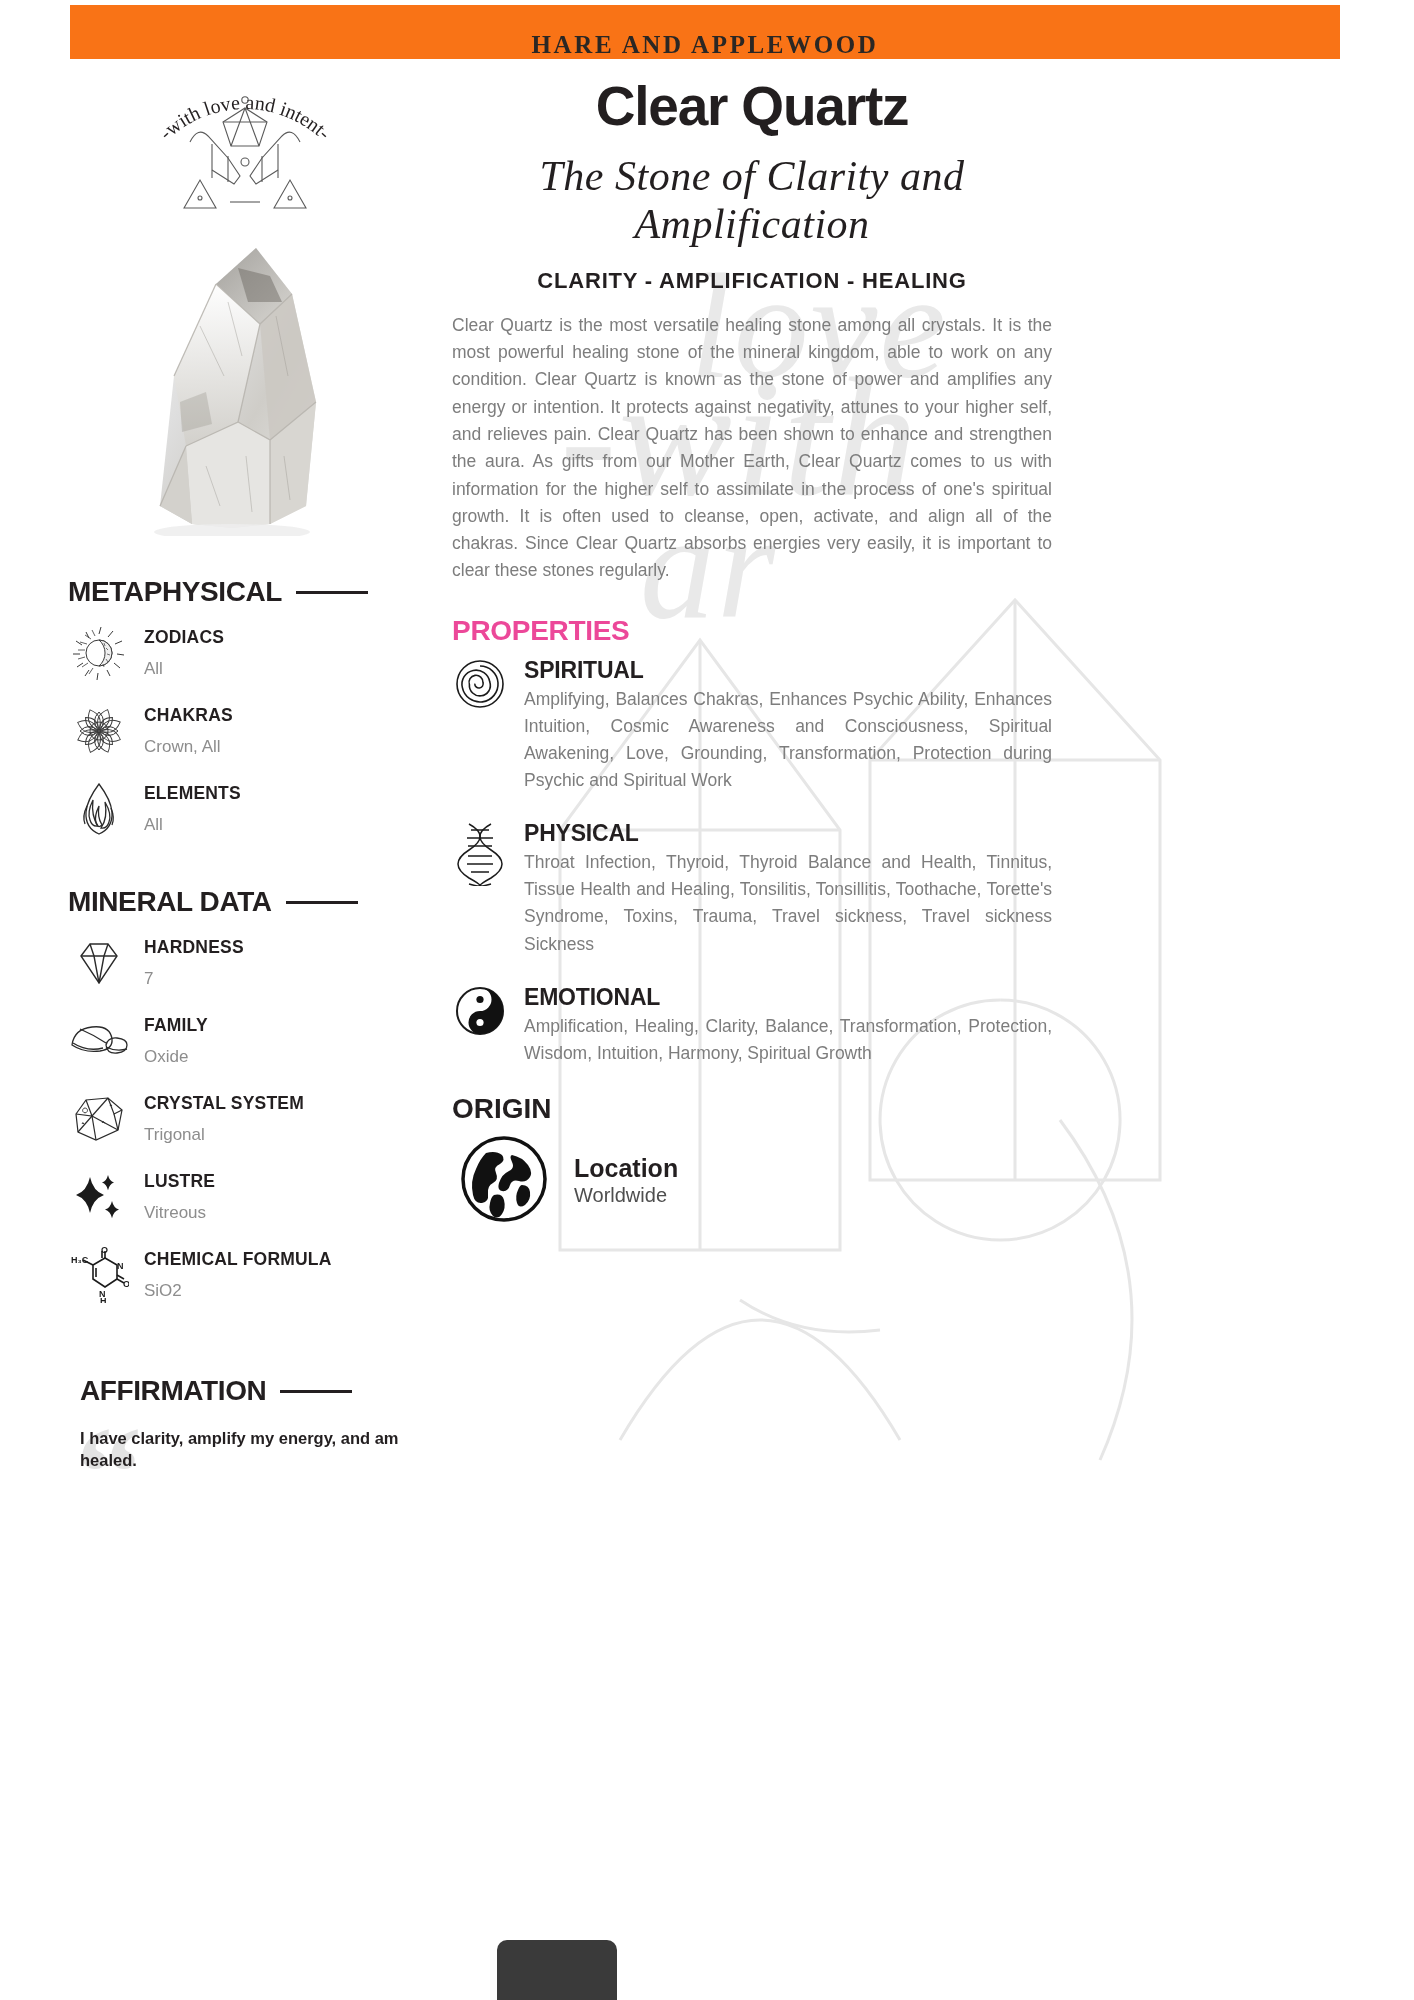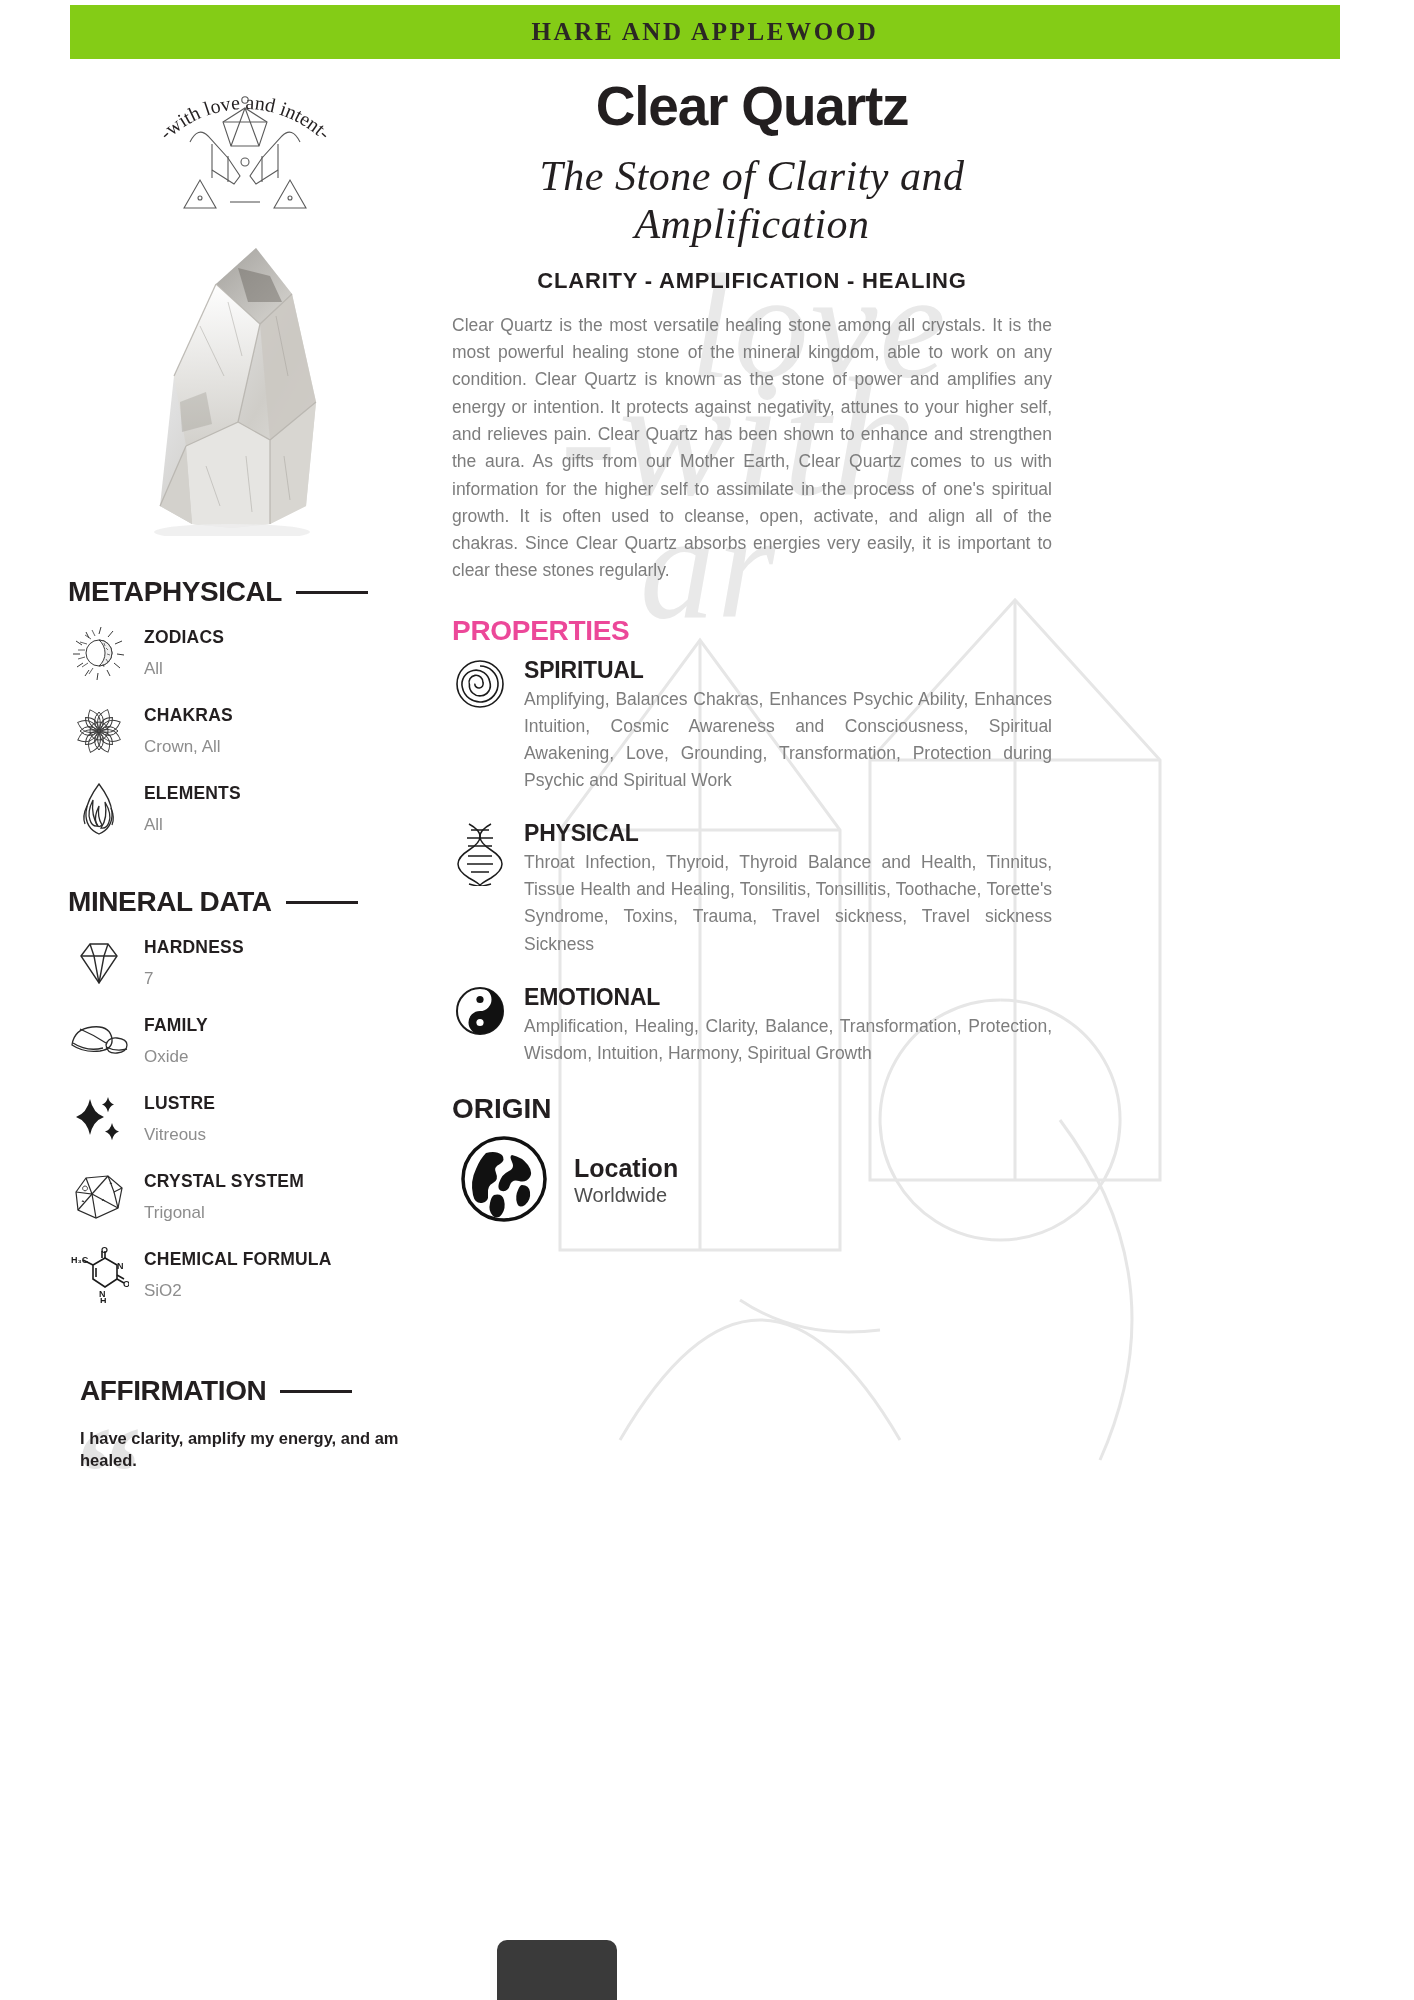--- a/index.html
+++ b/index.html
@@ -25,22 +25,22 @@
     white-space:nowrap;
     letter-spacing:2px;
   }
   .wm-a{left:690px;top:240px;font-size:150px;}
   .wm-b{left:560px;top:340px;font-size:170px;}
   .wm-c{left:640px;top:480px;font-size:150px;}
 
   
   .headerband{
     position:absolute;left:70px;top:5px;width:1270px;height:54px;
-    background:#84cc16;
-    display:flex;align-items:center;justify-content:center;
+    background:#f97316;
+    display:flex;align-items:flex-end;justify-content:center;
     z-index:3;
   }
   .headerband .brand{
     font-family:"Liberation Serif", serif;
     font-weight:700;
     font-size:25px;
     letter-spacing:2.6px;
     color:#2b2724;
   }
 
@@ -405,34 +405,20 @@
           </svg>
         </div>
         <div class="txt">
           <div class="lbl">FAMILY</div>
           <div class="val">Oxide</div>
         </div>
       </div>
 
       <div class="prow">
         <div class="ico">
-          <svg width="58" height="52" viewBox="0 0 58 52" fill="#1b1b1b">
-            <path d="M20 6 q3 14 14 18 q-11 4 -14 18 q-3 -14 -14 -18 q11 -4 14 -18Z"></path>
-            <path d="M38 4 q1.4 6 6 7.6 q-4.6 1.6 -6 7.6 q-1.4 -6 -6 -7.6 q4.6 -1.6 6 -7.6Z"></path>
-            <path d="M42 30 q1.6 7 7 8.6 q-5.4 1.8 -7 8.6 q-1.6 -6.8 -7 -8.6 q5.4 -1.6 7 -8.6Z"></path>
-          </svg>
-        </div>
-        <div class="txt">
-          <div class="lbl">LUSTRE</div>
-          <div class="val">Vitreous</div>
-        </div>
-      </div>
-
-      <div class="prow">
-        <div class="ico">
           <svg width="58" height="50" viewBox="0 0 58 50" fill="none" stroke="#2b2b2b" stroke-width="1.2">
             <path d="M6 20 L16 6 L38 4 L52 16 L48 36 L26 46 L8 38 Z"></path>
             <path d="M16 6 L22 22 L6 20"></path>
             <path d="M22 22 L38 4"></path>
             <path d="M22 22 L48 36"></path>
             <path d="M22 22 L26 46"></path>
             <path d="M38 4 L44 20 L52 16"></path>
             <path d="M44 20 L48 36"></path>
             <path d="M8 38 L22 22"></path>
             <g stroke-width="0.9">
@@ -444,20 +430,34 @@
           </svg>
         </div>
         <div class="txt">
           <div class="lbl">CRYSTAL SYSTEM</div>
           <div class="val">Trigonal</div>
         </div>
       </div>
 
       <div class="prow">
         <div class="ico">
+          <svg width="58" height="52" viewBox="0 0 58 52" fill="#1b1b1b">
+            <path d="M20 6 q3 14 14 18 q-11 4 -14 18 q-3 -14 -14 -18 q11 -4 14 -18Z"></path>
+            <path d="M38 4 q1.4 6 6 7.6 q-4.6 1.6 -6 7.6 q-1.4 -6 -6 -7.6 q4.6 -1.6 6 -7.6Z"></path>
+            <path d="M42 30 q1.6 7 7 8.6 q-5.4 1.8 -7 8.6 q-1.6 -6.8 -7 -8.6 q5.4 -1.6 7 -8.6Z"></path>
+          </svg>
+        </div>
+        <div class="txt">
+          <div class="lbl">LUSTRE</div>
+          <div class="val">Vitreous</div>
+        </div>
+      </div>
+
+      <div class="prow">
+        <div class="ico">
           <svg width="60" height="56" viewBox="0 0 60 56" fill="none" stroke="#1b1b1b" stroke-width="1.6">
             <path d="M24 18 L24 32 L36 40 L48 32 L48 18 L36 11 Z"></path>
             <path d="M27 21 L27 30"></path>
             <path d="M36 11 L36 4"></path>
             <path d="M33 11 L33 4"></path>
             <path d="M48 32 L55 36"></path>
             <path d="M48 28 L55 32"></path>
             <path d="M24 18 L14 13"></path>
             <text x="2" y="16" font-family="Liberation Sans, sans-serif" font-size="9" fill="#1b1b1b" stroke="none" font-weight="700">H₃C</text>
             <text x="32" y="6" font-family="Liberation Sans, sans-serif" font-size="9" fill="#1b1b1b" stroke="none" font-weight="700">O</text>

